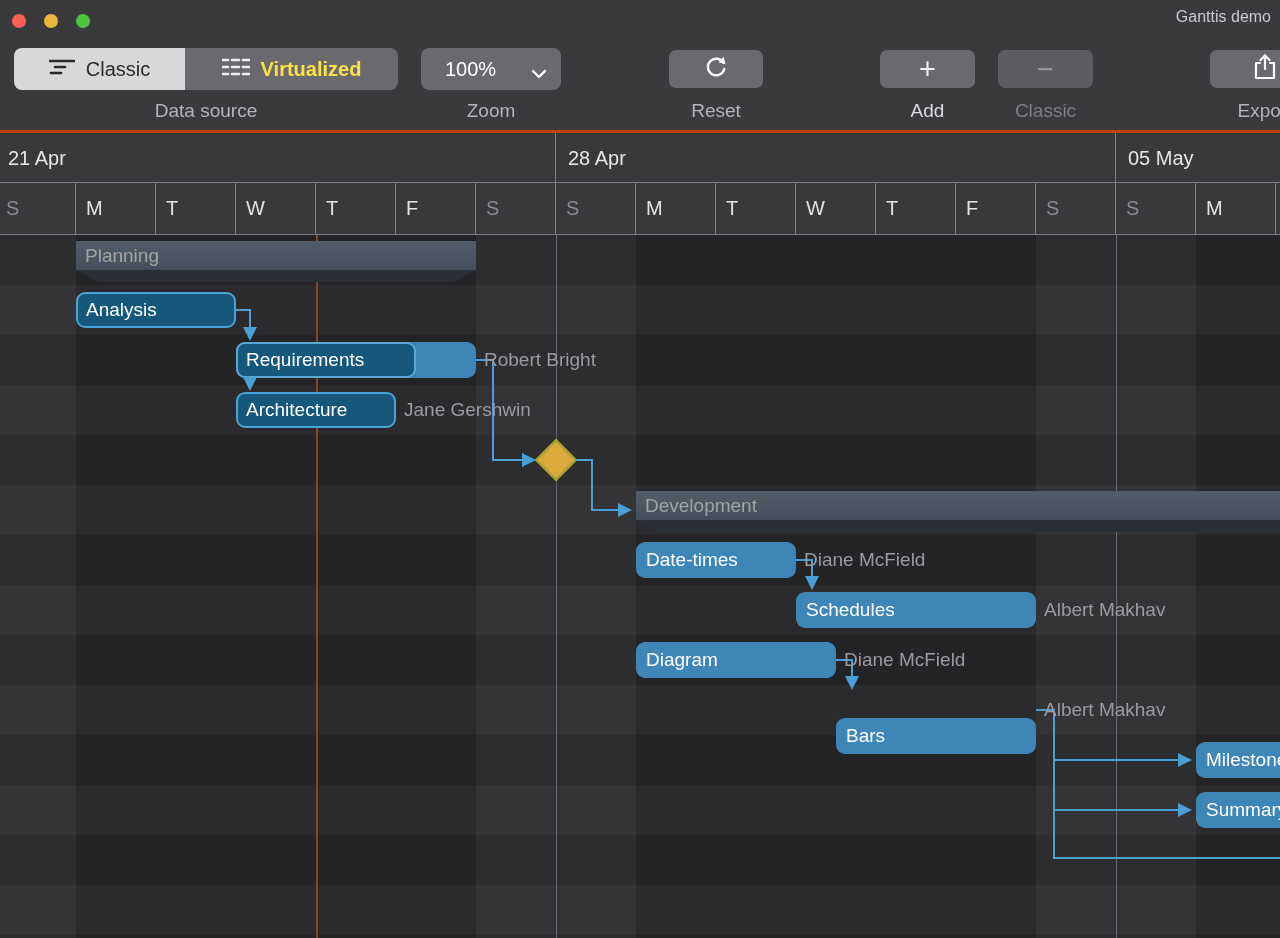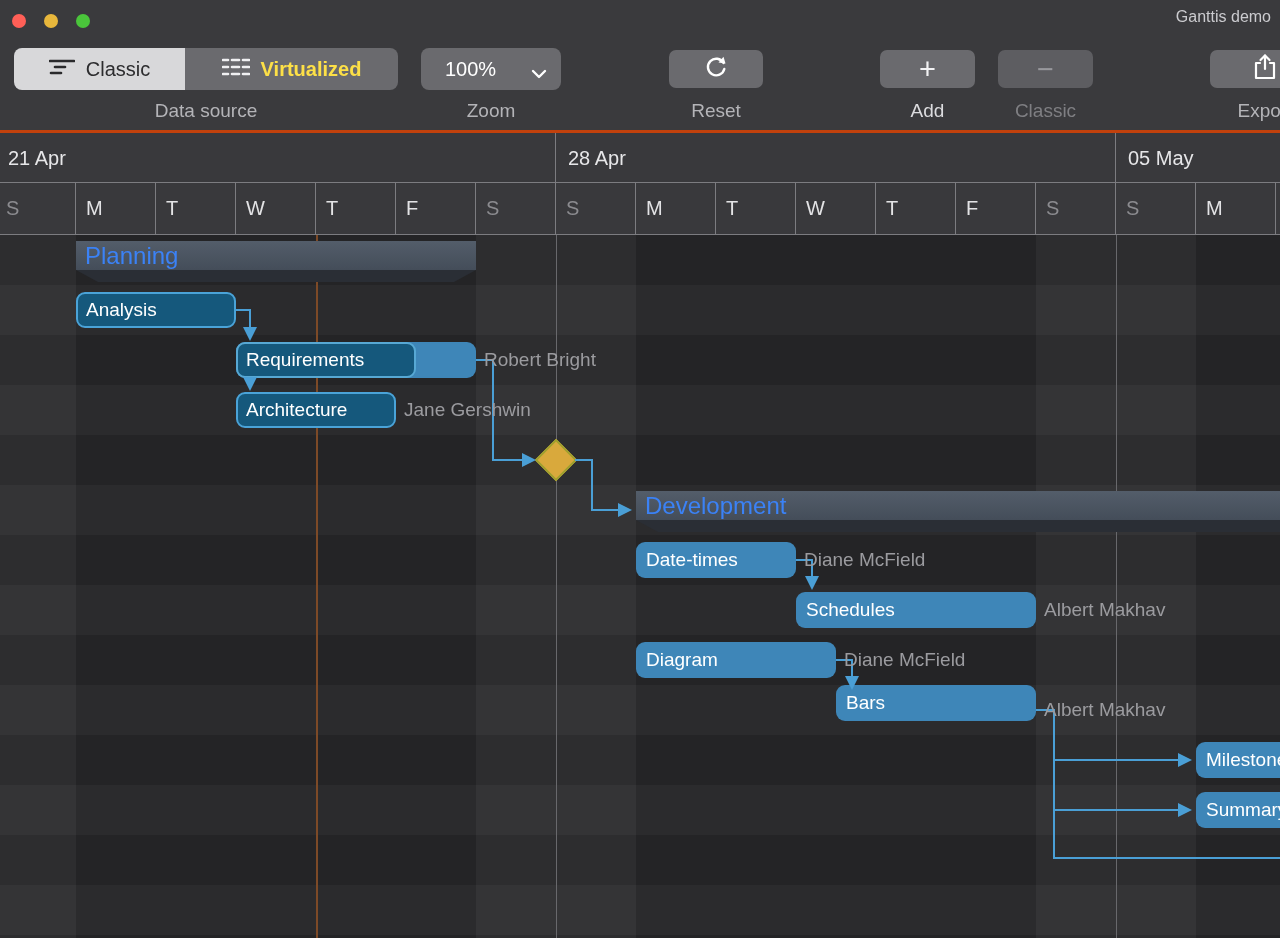--- a/index.html
+++ b/index.html
@@ -57,21 +57,21 @@
   .weekend-band{position:absolute;top:0;bottom:0;background:rgba(255,255,255,0.045);z-index:1;}
   .week-line{position:absolute;top:0;bottom:0;width:1px;background:#68686c;z-index:2;}
   .today-line{position:absolute;top:0;bottom:0;width:2px;background:#7d4a27;z-index:2;}
   .bar{position:absolute;height:36px;border-radius:9px;box-sizing:border-box;color:#fff;font-size:19px;z-index:3;}
   .bar .lbl{position:absolute;left:10px;top:0;line-height:36px;white-space:nowrap;}
   .bar.solid{background:#3e86b8;padding-left:37px;}
   .bar.outline{background:#15587c;border:2px solid #4aa3d8;}
   .bar.outline .lbl{line-height:32px;left:8px;}
   .bar.split{background:#3e86b8;}
   .progress{position:absolute;left:0;top:0;height:100%;background:#15587c;border:2px solid #57a8d4;border-radius:9px;box-sizing:border-box;}
-  .summary{position:absolute;z-index:3;color:#3b82f6;font-size:24px;}
+  .summary{position:absolute;z-index:3;color:#a3a3a3;font-size:19px;}
   .s-body{height:29px;background:linear-gradient(#535d6a,#444d59);}
   .s-wedge{height:12px;background:#2a2e35;clip-path:polygon(0 0,100% 0,calc(100% - 22px) 100%,22px 100%);}
   .summary .lbl{position:absolute;left:9px;top:0;line-height:29px;white-space:nowrap;}
   .diamond{position:absolute;width:26px;height:26px;background:#d9a93c;border:2px solid #9fa02e;transform:rotate(45deg);z-index:3;}
   .resource{position:absolute;font-size:19px;color:#9b9b9f;line-height:50px;white-space:nowrap;z-index:5;}
   .links{position:absolute;left:0;top:0;z-index:4;}
 </style>
 </head>
 <body>
 
@@ -238,21 +238,21 @@
       </div>
       <div class="resource" style="left: 804px; top: 300px;">Diane McField</div>
       <div class="bar solid" style="left: 796px; width: 240px; top: 357px;">
         <div class="lbl">Schedules</div>
       </div>
       <div class="resource" style="left: 1044px; top: 350px;">Albert Makhav</div>
       <div class="bar solid" style="left: 636px; width: 200px; top: 407px;">
         <div class="lbl">Diagram</div>
       </div>
       <div class="resource" style="left: 844px; top: 400px;">Diane McField</div>
-      <div class="bar solid" style="left: 836px; width: 200px; top: 450px;">
+      <div class="bar solid" style="left: 836px; width: 200px; top: 483px;">
         <div class="lbl">Bars</div>
       </div>
       <div class="resource" style="left: 1044px; top: 450px;">Albert Makhav</div>
       <div class="bar solid" style="left: 1196px; width: 150px; top: 507px;">
         <div class="lbl">Milestone</div>
       </div>
       <div class="bar solid" style="left: 1196px; width: 150px; top: 557px;">
         <div class="lbl">Summary</div>
       </div>
       <svg width="1280" height="703" class="links">

